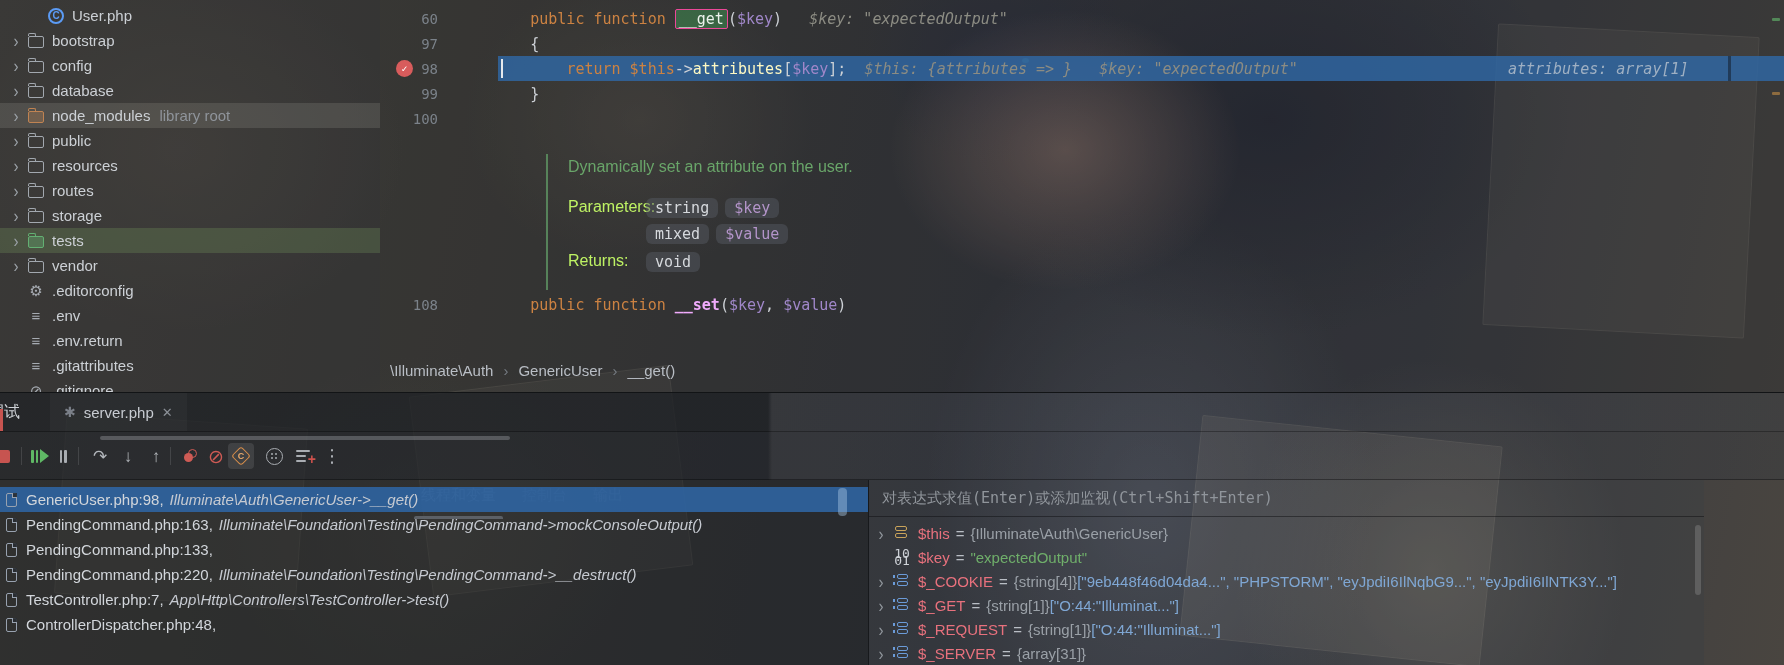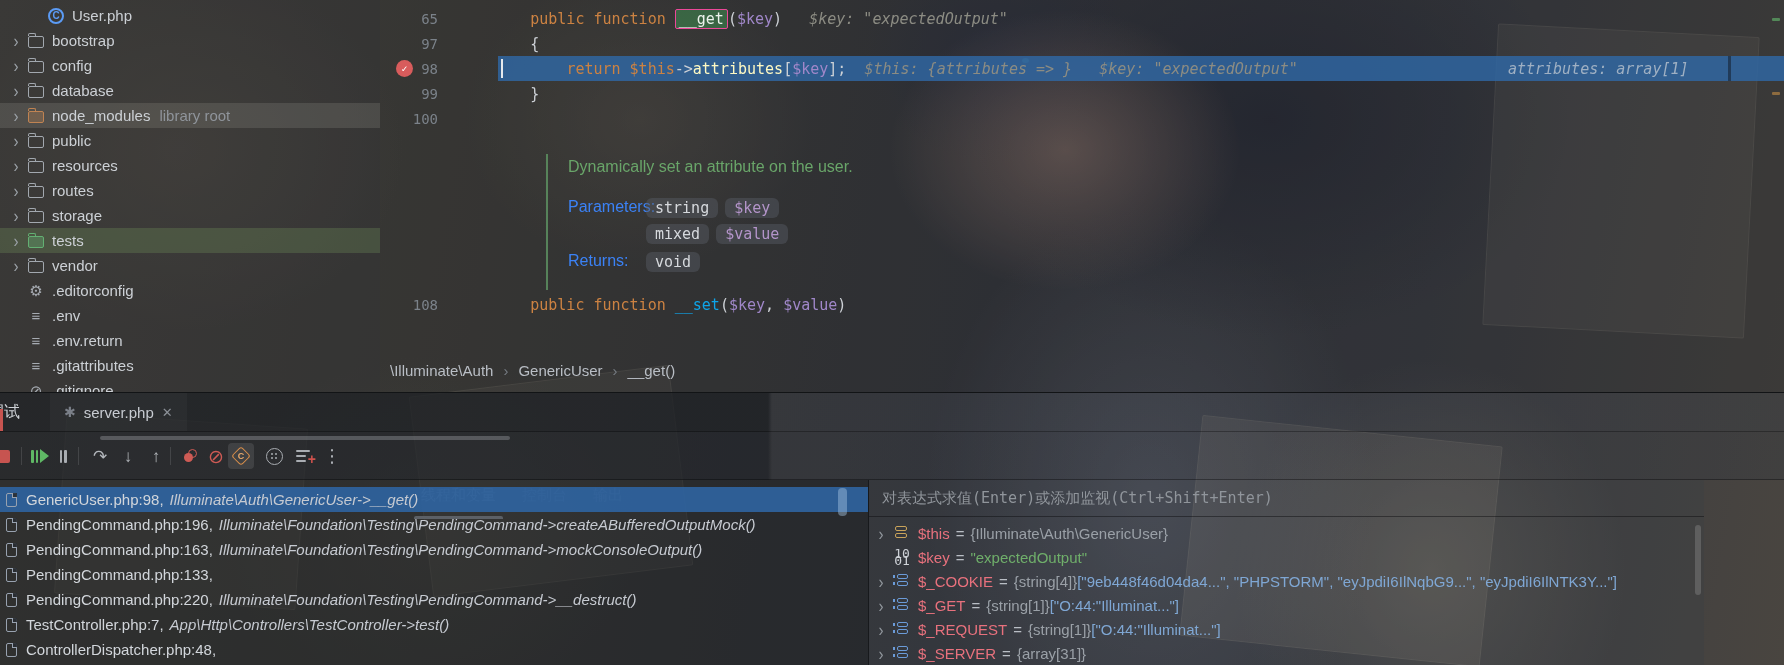--- a/index.html
+++ b/index.html
@@ -44,32 +44,32 @@
              font-family:"DejaVu Sans Mono",monospace;font-size:15px;color:#cdd1d6;}
   .gutter-num{width:58px;flex:none;text-align:right;padding-right:20px;color:#7b828a;font-size:14px;
               font-family:"DejaVu Sans Mono",monospace;}
   .code-text{white-space:pre;position:relative;z-index:2;display:flex;align-items:center;flex:1;}
   .line-hl{position:absolute;left:118px;right:0;top:0;bottom:0;background:rgba(47,104,165,.82);z-index:1;}
   .line-hl .notch{position:absolute;right:53px;top:0;bottom:0;width:3px;background:rgba(20,30,42,.55);}
   .caret{position:absolute;left:121px;top:3px;width:2px;height:19px;background:#e6e9ec;z-index:3;}
   .bp-icon{position:absolute;left:16px;top:4px;width:17px;height:17px;border-radius:50%;background:#d85c5c;
            color:#fff;font-size:10px;display:flex;align-items:center;justify-content:center;z-index:3;}
   .tk-kw{color:#cc8242;}
-  .tk-fn{color:#0ea5e9;}
+  .tk-fn{color:#f0abfc;font-weight:bold;}
   .tk-var{color:#a087c9;}
   .tk-attr{color:#fef9c3;}
   .tk-pl{color:#cdd1d6;}
   .tk-hint{color:#8c8c83;font-style:italic;}
   .tk-hint2{color:#9fb0c3;font-style:italic;margin-left:210px;}
   .tk-sel{background:rgba(59,110,70,.85);border:1px solid #ec4899;border-radius:2px;padding:0 3px;color:#ecf2ec;}
   
   .docblock{position:absolute;left:166px;top:152px;}
   .docbar{position:absolute;left:0;top:2px;width:2px;height:136px;background:rgba(95,150,100,.8);}
   .doc-text{position:absolute;left:22px;top:6px;color:#69a569;font-size:16px;white-space:nowrap;}
-  .doc-label{color:#3b82f6;font-size:16px;}
+  .doc-label{color:#bef264;font-size:16px;}
   .chip{display:inline-block;background:rgba(88,94,102,.45);border-radius:6px;padding:1px 9px;margin-right:7px;
         font-family:"DejaVu Sans Mono",monospace;font-size:15px;color:#d6d9dd;}
   .chip-name{color:#b394c9;}
   .param-row{display:flex;align-items:center;margin-bottom:6px;}
   .crumbs{position:absolute;left:10px;top:356px;height:28px;display:flex;align-items:center;
           font-size:15px;color:#b9bec5;}
   .crumb{margin-right:10px;white-space:nowrap;}
   .crumb-sep{margin-right:10px;color:#767c83;}
   .scrollmark{position:absolute;width:8px;height:3px;border-radius:1px;}
   
@@ -286,21 +286,21 @@
       <span class="slot">
         <span class="igni">⊘</span>
       </span>
       <span class="tlabel">.gitignore</span>
     </div>
   </div>
 
 <div class="editor">
   <div>
       <div class="code-line" style="top: 6px;">
-        <span class="gutter-num">65</span>
+        <span class="gutter-num">60</span>
         <span class="code-text"><span class="tk-pl">        </span><span class="tk-kw">public</span><span class="tk-pl"> </span><span class="tk-kw">function</span><span class="tk-pl"> </span><span class="tk-sel">__get</span><span class="tk-pl">(</span><span class="tk-var">$key</span><span class="tk-pl">)</span><span class="tk-hint">   $key: "expectedOutput"</span></span>
       </div>
       <div class="code-line" style="top: 31px;">
         <span class="gutter-num">97</span>
         <span class="code-text"><span class="tk-pl">        {</span></span>
       </div>
       <div class="code-line" style="top: 56px;">
         <div class="line-hl">
           <div class="notch"></div>
         </div>
@@ -435,25 +435,20 @@
   </div>
 
   <div class="frames">
       <div class="frame-row sel">
         <span class="f-ic"></span>
         <span>GenericUser.php:98,</span>
         <span class="f-path">Illuminate\Auth\GenericUser-&gt;__get()</span>
       </div>
       <div class="frame-row">
         <span class="f-ic"></span>
-        <span>PendingCommand.php:196,</span>
-        <span class="f-path">Illuminate\Foundation\Testing\PendingCommand-&gt;createABufferedOutputMock()</span>
-      </div>
-      <div class="frame-row">
-        <span class="f-ic"></span>
         <span>PendingCommand.php:163,</span>
         <span class="f-path">Illuminate\Foundation\Testing\PendingCommand-&gt;mockConsoleOutput()</span>
       </div>
       <div class="frame-row">
         <span class="f-ic"></span>
         <span>PendingCommand.php:133,</span>
       </div>
       <div class="frame-row">
         <span class="f-ic"></span>
         <span>PendingCommand.php:220,</span>

